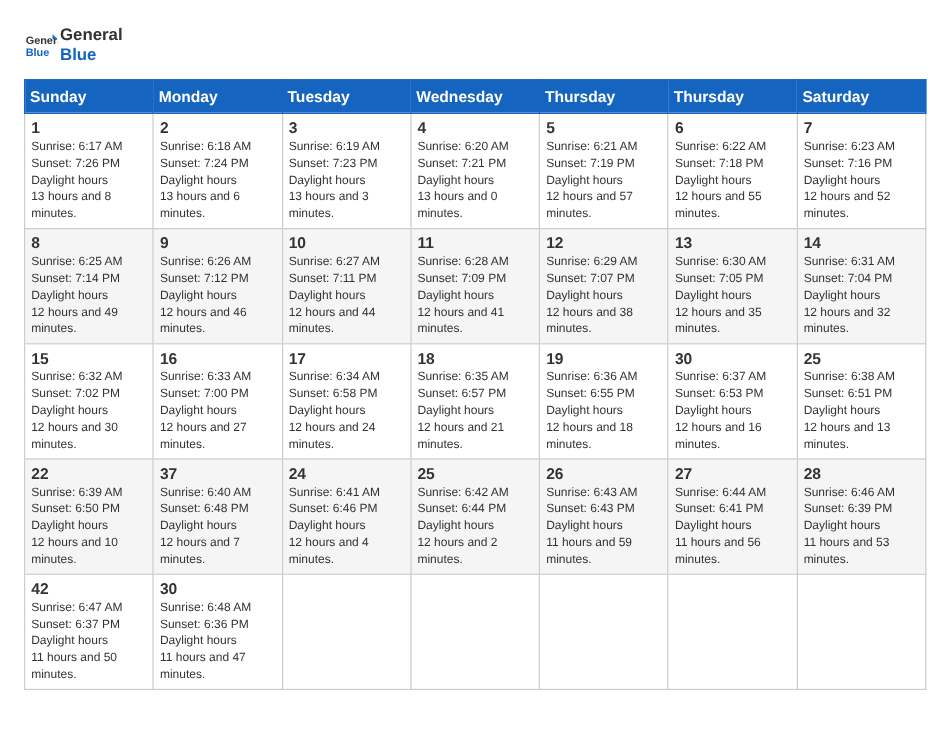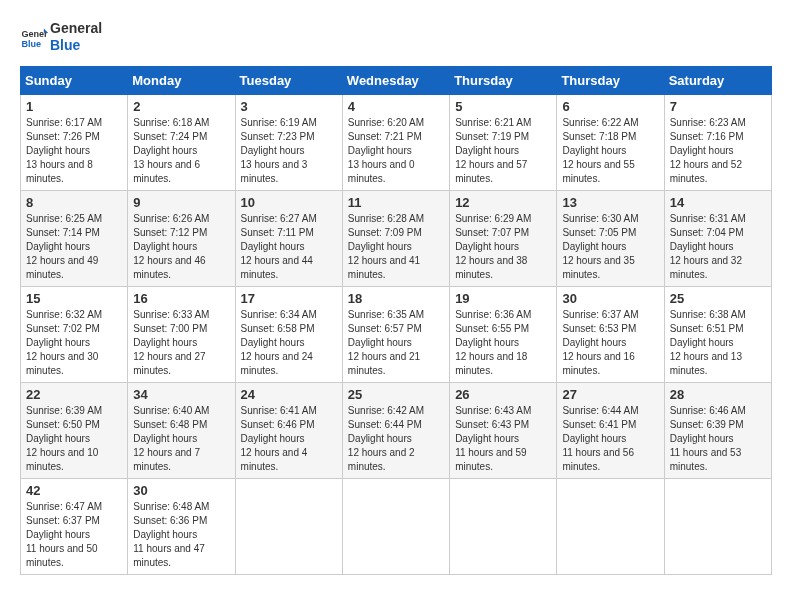--- a/index.html
+++ b/index.html
@@ -308,21 +308,21 @@
         <td>
         <span class="day-num">22</span>
         <div class="day-info">
           Sunrise: 6:39 AM<br>
           Sunset: 6:50 PM<br>
           Daylight hours<br>
           12 hours and 10 minutes.
         </div>
       </td>
         <td>
-        <span class="day-num">34</span>
+        <span class="day-num">37</span>
         <div class="day-info">
           Sunrise: 6:40 AM<br>
           Sunset: 6:48 PM<br>
           Daylight hours<br>
           12 hours and 7 minutes.
         </div>
       </td>
         <td>
         <span class="day-num">24</span>
         <div class="day-info">

